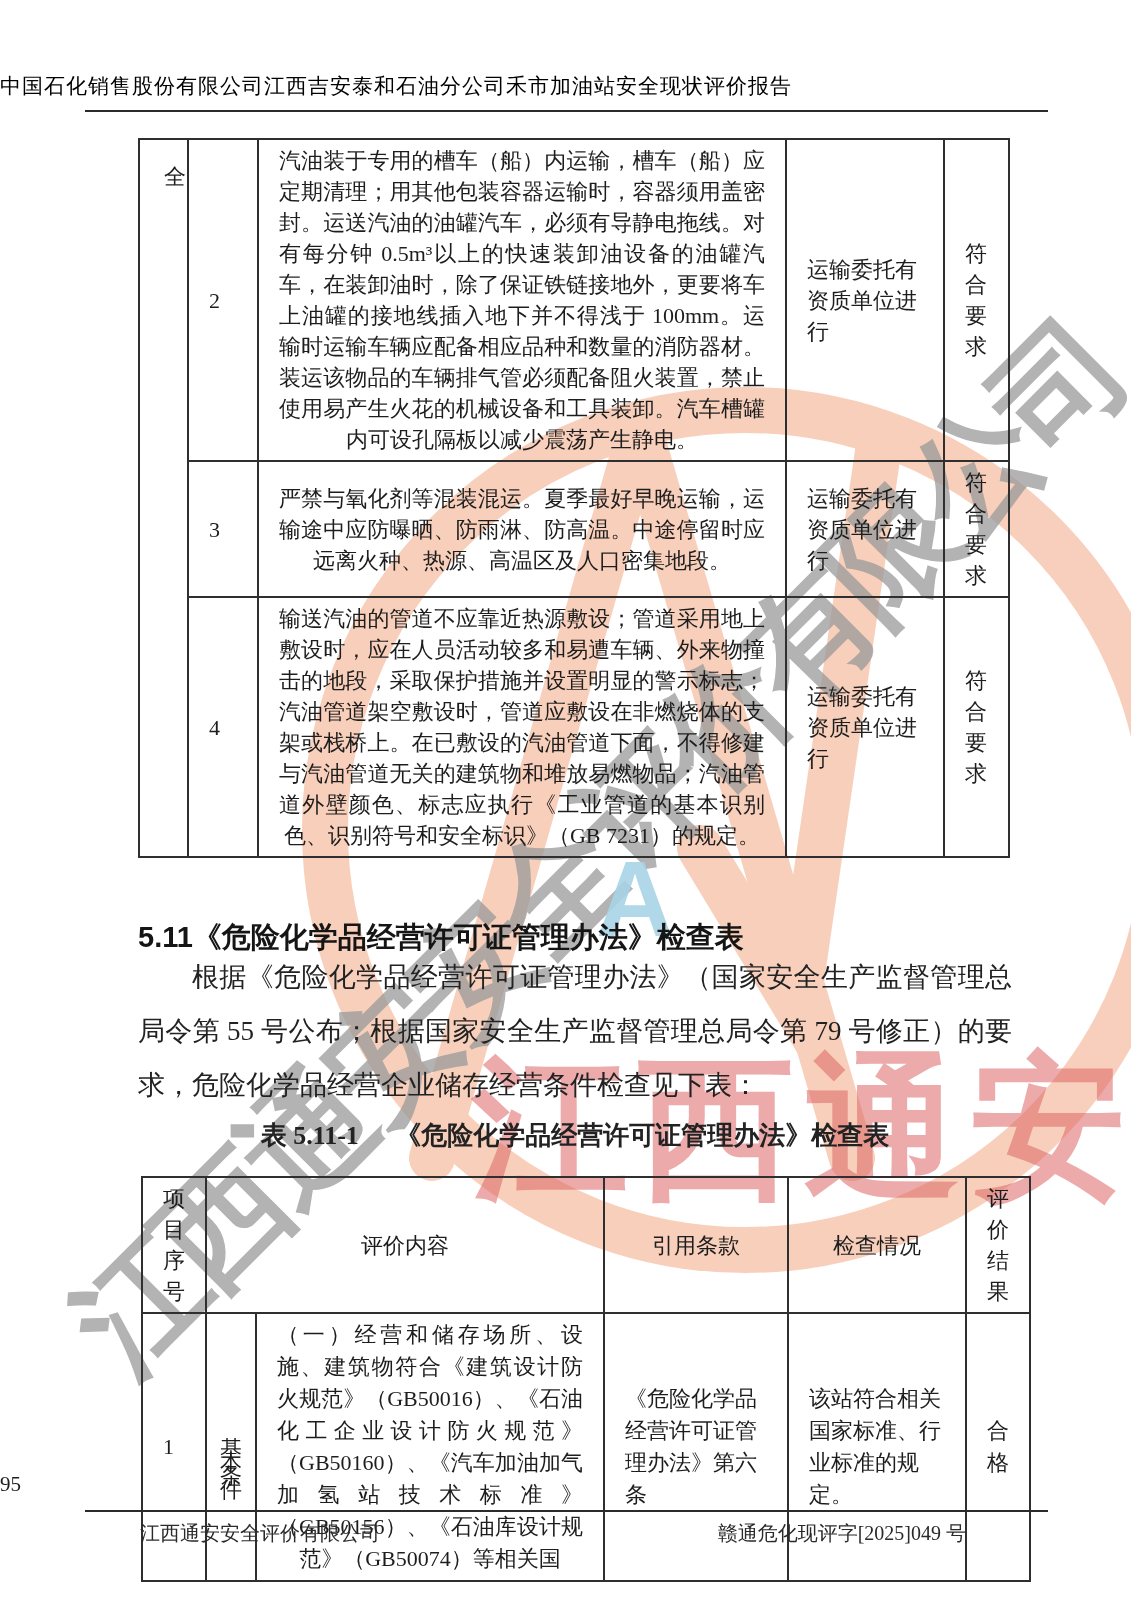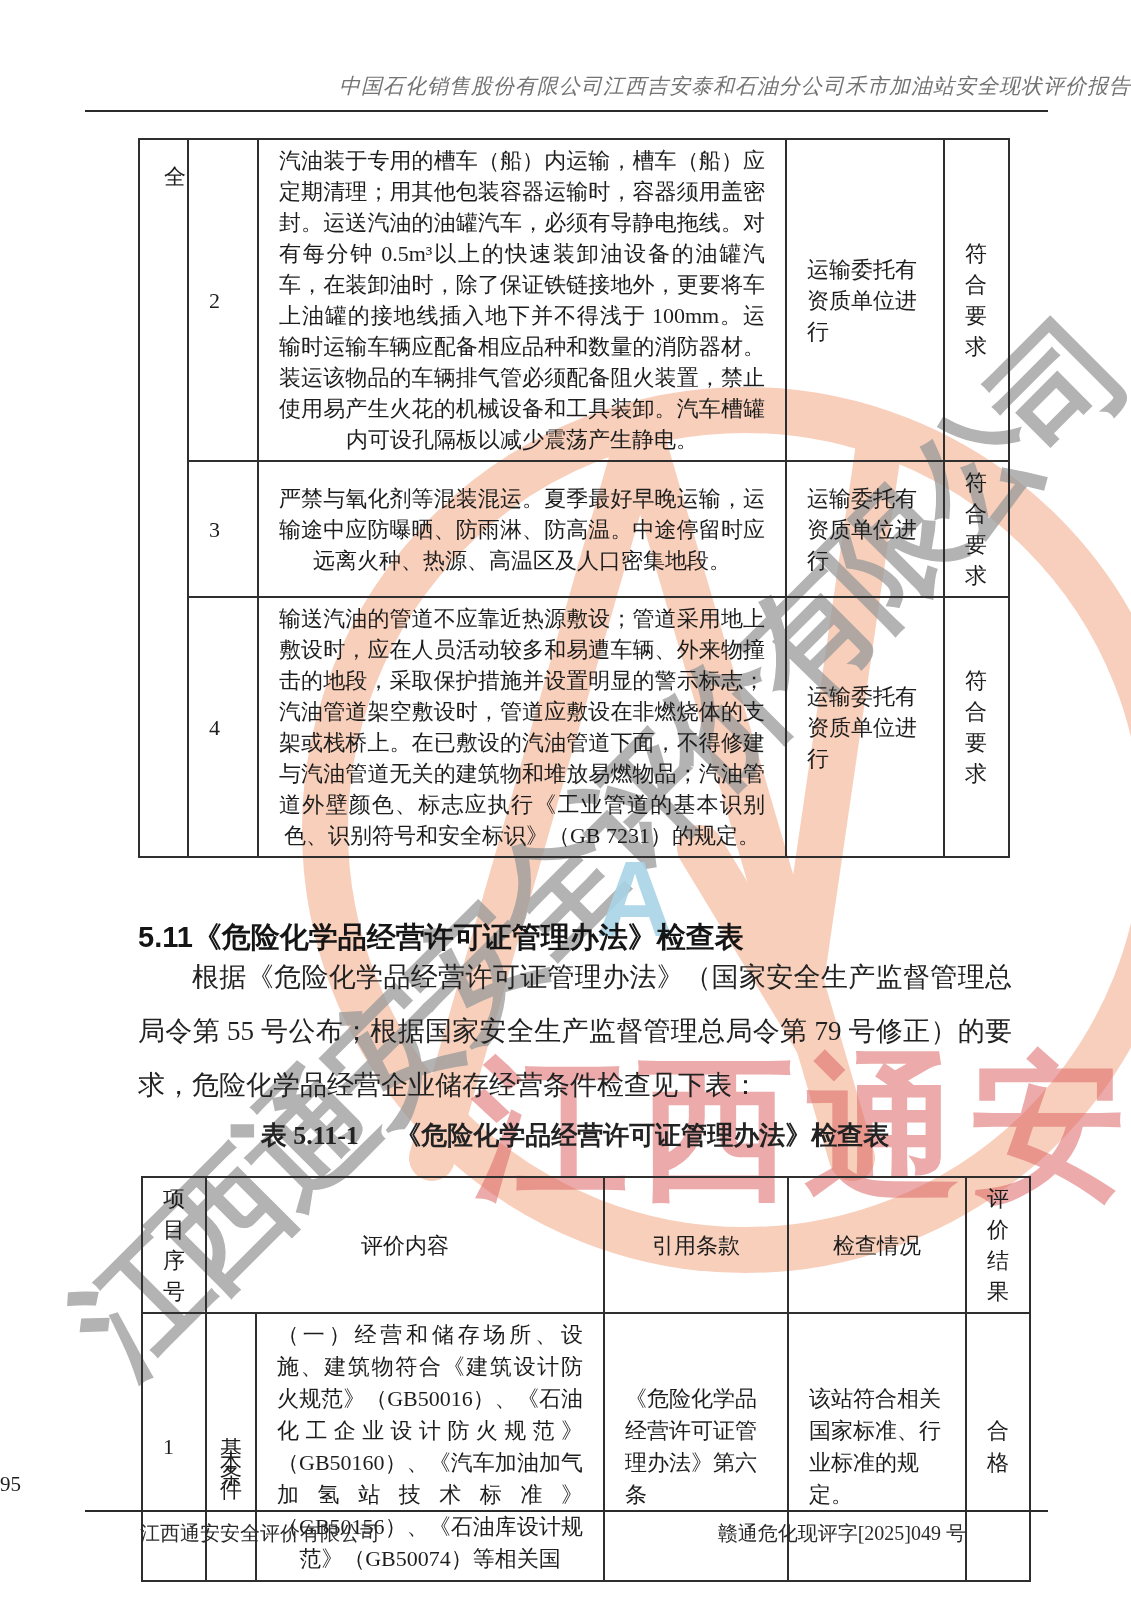--- a/index.html
+++ b/index.html
@@ -13,21 +13,21 @@
     font-family:"Liberation Serif","DejaVu Serif",serif;
     color:#1d1d1d;
   }
   
   .wm-layer { position:absolute; left:0; top:0; width:1131px; height:1600px; z-index:0; pointer-events:none; }
   
   .content-layer { position:absolute; left:0; top:0; width:1131px; height:1600px; z-index:1; }
 
   .doc-title {
     position:absolute; top:72px; left:0; width:1131px;
-    text-align:right; font-size:21px; letter-spacing:1px; color:#737373;font-style:italic;
+    text-align:left; font-size:21px; letter-spacing:1px; color:#000000;
   }
   .header-rule {
     position:absolute; top:110px; left:85px; width:963px;
     border-top:2.5px solid #2b2b2b;
   }
 
   table { border-collapse:collapse; table-layout:fixed; }
   td, th {
     border:2px solid #2f2f2f;
     font-size:22px; line-height:31px;

